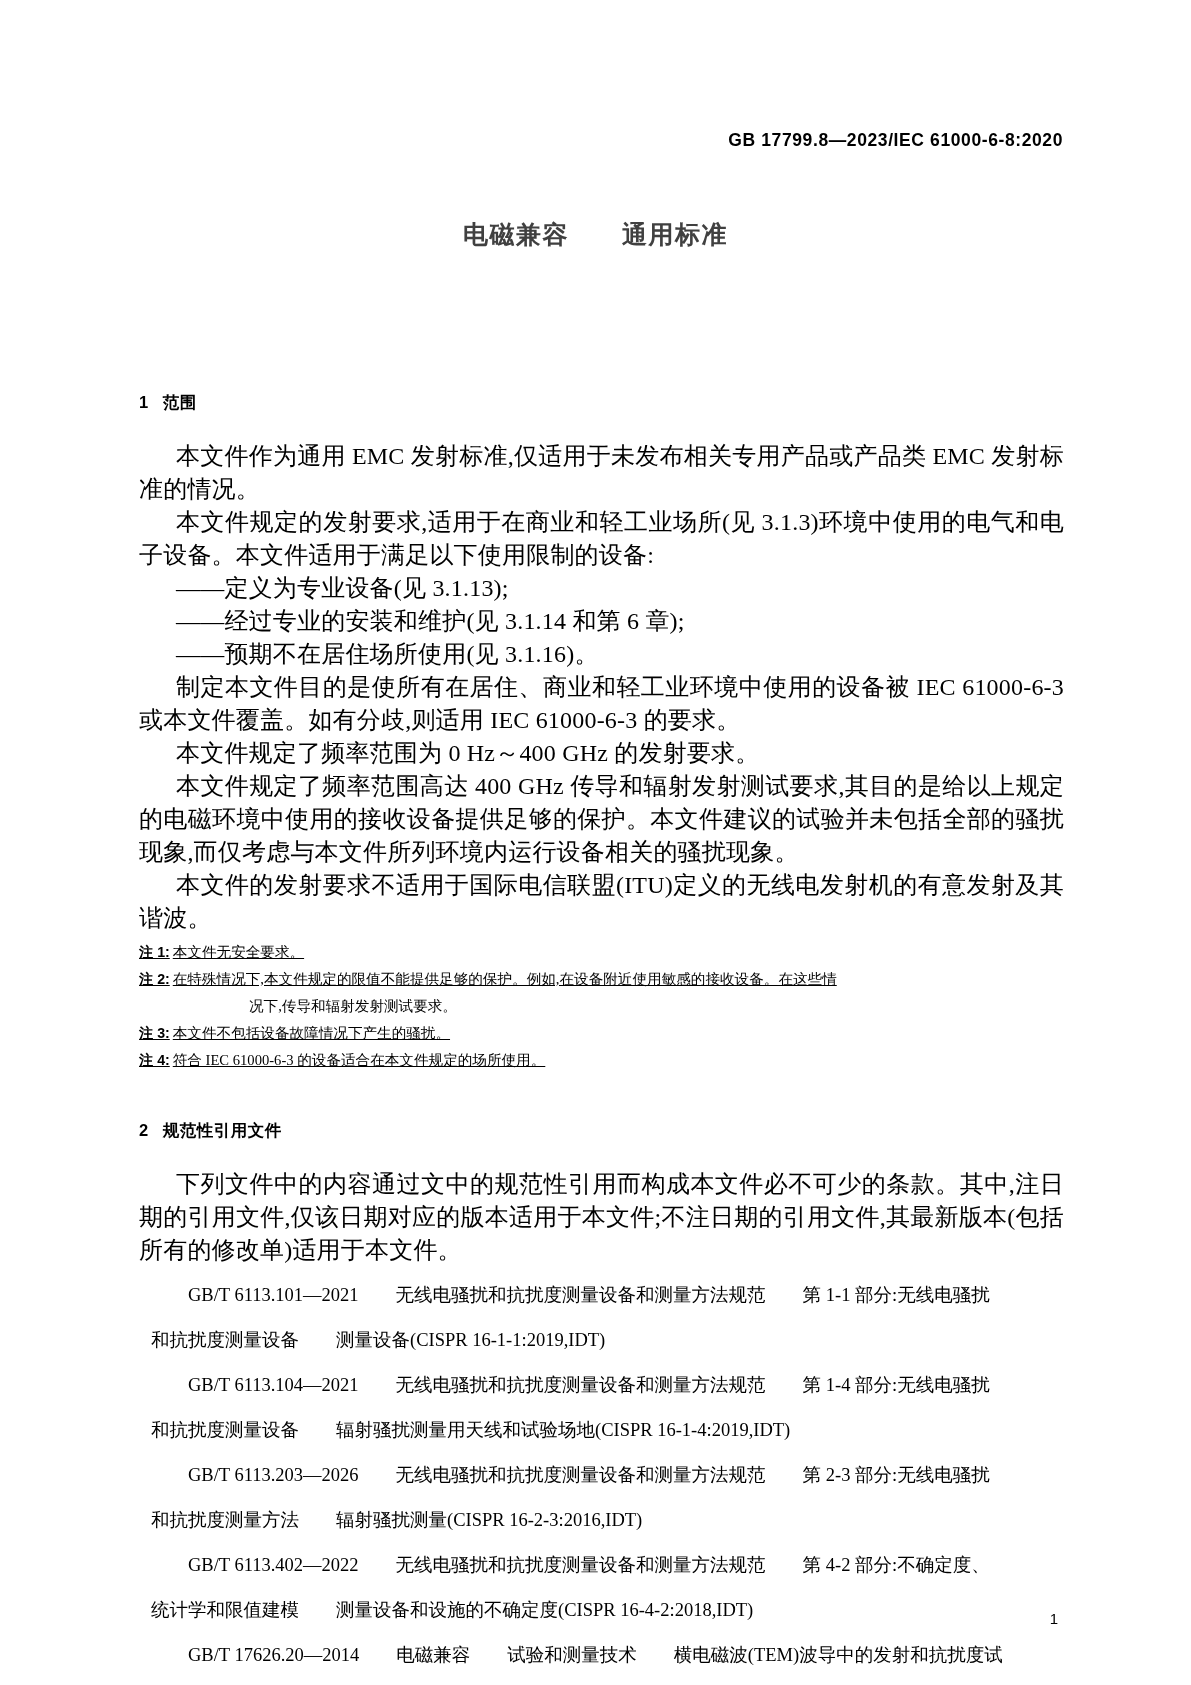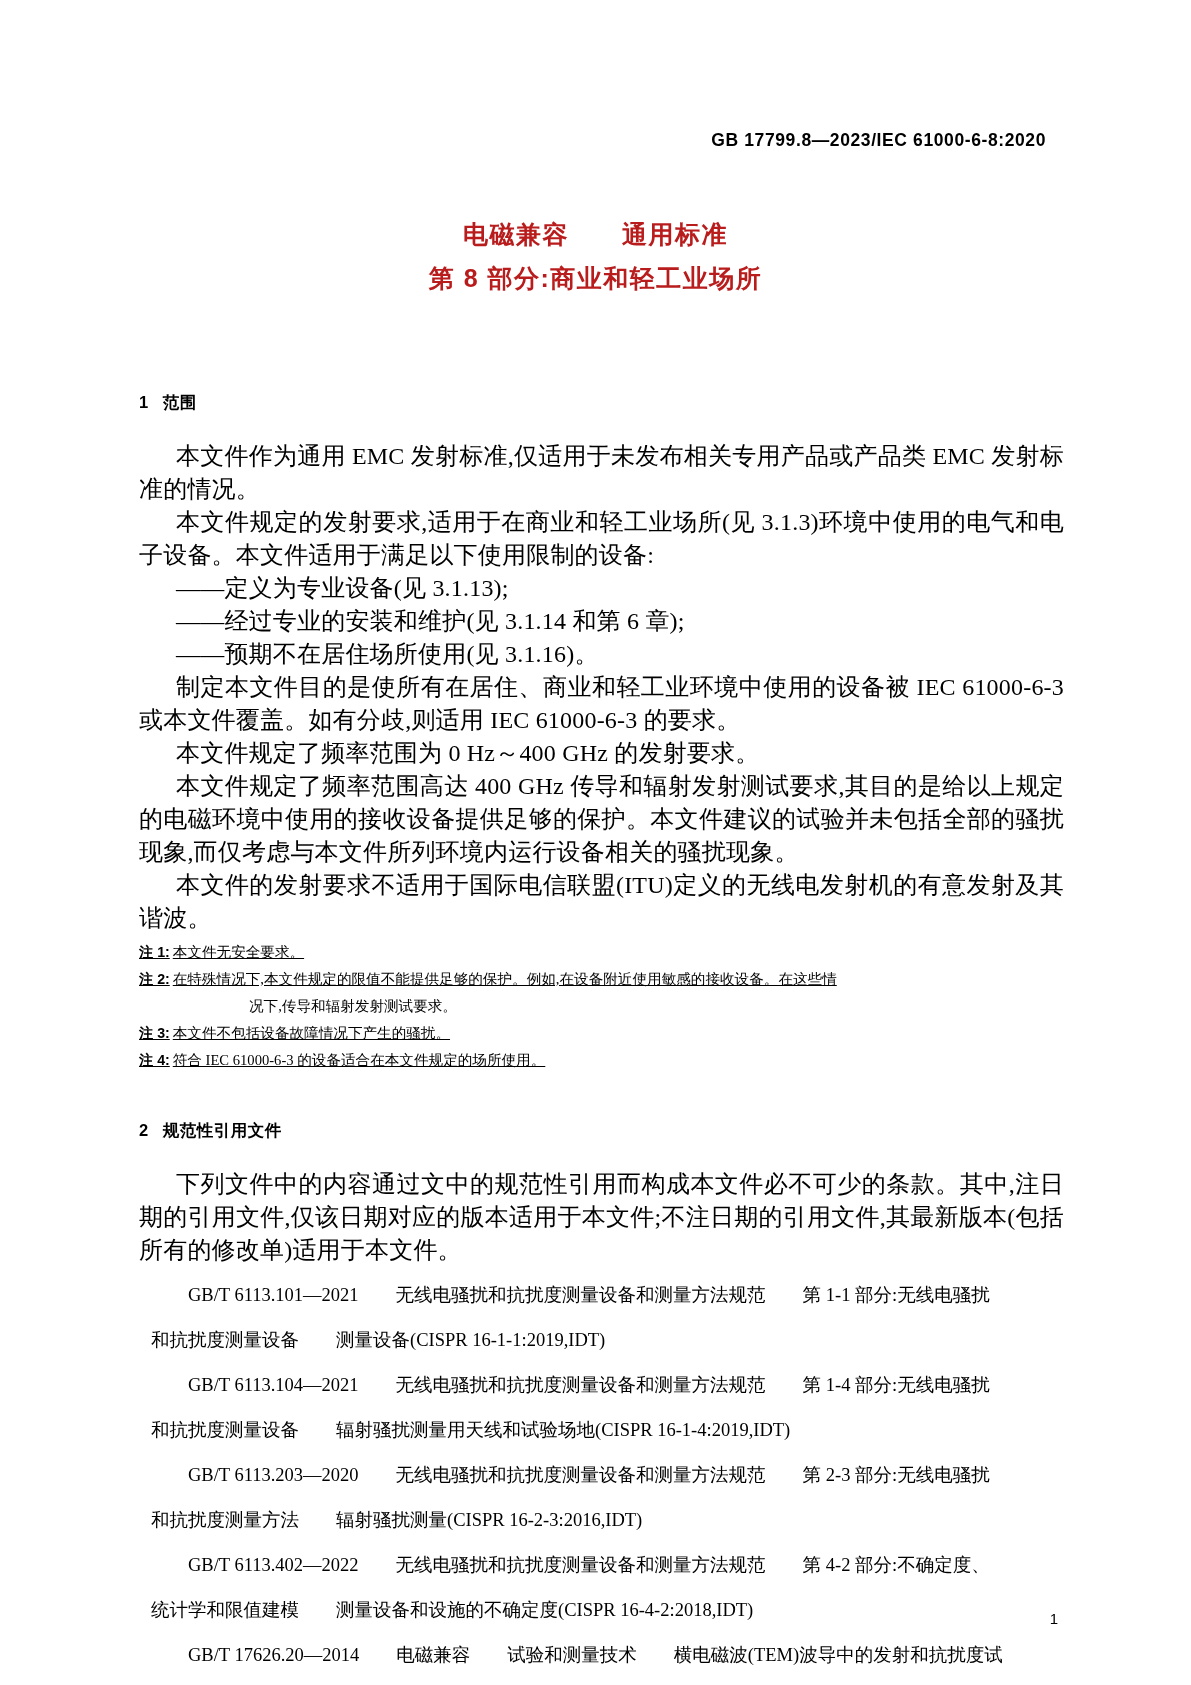--- a/index.html
+++ b/index.html
@@ -13,41 +13,41 @@
     height: 1685px;
     margin: 0 auto;
     background: #ffffff;
     font-family: "Liberation Serif", "DejaVu Serif", serif;
     color: #000000;
     box-sizing: border-box;
   }
   .header-std {
     position: absolute;
     top: 130px;
-    right: 145px;
+    right: 128px;
     font-family: "Liberation Sans", "DejaVu Sans", sans-serif;
     font-size: 17.5px;
     letter-spacing: 0.6px;
     font-weight: 700;
     white-space: nowrap;
   }
   .titles {
     position: absolute;
     top: 212px;
     left: 0;
     width: 100%;
     text-align: center;
   }
   .title-line {
     font-family: "Liberation Sans", "DejaVu Sans", sans-serif;
     font-weight: 700;
     font-size: 25px;
     letter-spacing: 1.5px;
     line-height: 44px;
-    color: #b91c1c;
+    color: #404040;
   }
   .content {
     position: absolute;
     top: 392px;
     left: 139px;
     width: 925px;
   }
   .clause-head {
     font-family: "Liberation Sans", "DejaVu Sans", sans-serif;
     font-weight: 700;
@@ -121,21 +121,20 @@
 </style>
 </head>
 <body>
 
 <div class="page">
 
   <div class="header-std">GB 17799.8—2023/IEC 61000-6-8:2020</div>
 
   <div class="titles">
     <div class="title-line">电磁兼容　　通用标准</div>
-    <div class="title-line">第 8 部分:商业和轻工业场所</div>
   </div>
 
   <div class="content">
 
     <div class="clause-head">
       <span class="num">1</span><span>范围</span>
     </div>
 
     <p class="body indent">本文件作为通用 EMC 发射标准,仅适用于未发布相关专用产品或产品类 EMC 发射标准的情况。</p>
     <p class="body indent">本文件规定的发射要求,适用于在商业和轻工业场所(见 3.1.3)环境中使用的电气和电子设备。本文件适用于满足以下使用限制的设备:</p>
@@ -169,21 +168,21 @@
 
     <div class="sec2-body">
       <p class="body indent">下列文件中的内容通过文中的规范性引用而构成本文件必不可少的条款。其中,注日期的引用文件,仅该日期对应的版本适用于本文件;不注日期的引用文件,其最新版本(包括所有的修改单)适用于本文件。</p>
 
       <p class="ref-p">GB/T 6113.101—2021　　无线电骚扰和抗扰度测量设备和测量方法规范　　第 1-1 部分:无线电骚扰</p>
       <p class="ref-p cont">和抗扰度测量设备　　测量设备(CISPR 16-1-1:2019,IDT)</p>
 
       <p class="ref-p">GB/T 6113.104—2021　　无线电骚扰和抗扰度测量设备和测量方法规范　　第 1-4 部分:无线电骚扰</p>
       <p class="ref-p cont">和抗扰度测量设备　　辐射骚扰测量用天线和试验场地(CISPR 16-1-4:2019,IDT)</p>
 
-      <p class="ref-p">GB/T 6113.203—2020　　无线电骚扰和抗扰度测量设备和测量方法规范　　第 2-3 部分:无线电骚扰</p>
+      <p class="ref-p">GB/T 6113.203—2026　　无线电骚扰和抗扰度测量设备和测量方法规范　　第 2-3 部分:无线电骚扰</p>
       <p class="ref-p cont">和抗扰度测量方法　　辐射骚扰测量(CISPR 16-2-3:2016,IDT)</p>
 
       <p class="ref-p">GB/T 6113.402—2022　　无线电骚扰和抗扰度测量设备和测量方法规范　　第 4-2 部分:不确定度、</p>
       <p class="ref-p cont">统计学和限值建模　　测量设备和设施的不确定度(CISPR 16-4-2:2018,IDT)</p>
 
       <p class="ref-p">GB/T 17626.20—2014　　电磁兼容　　试验和测量技术　　横电磁波(TEM)波导中的发射和抗扰度试</p>
     </div>
 
   </div>
 

